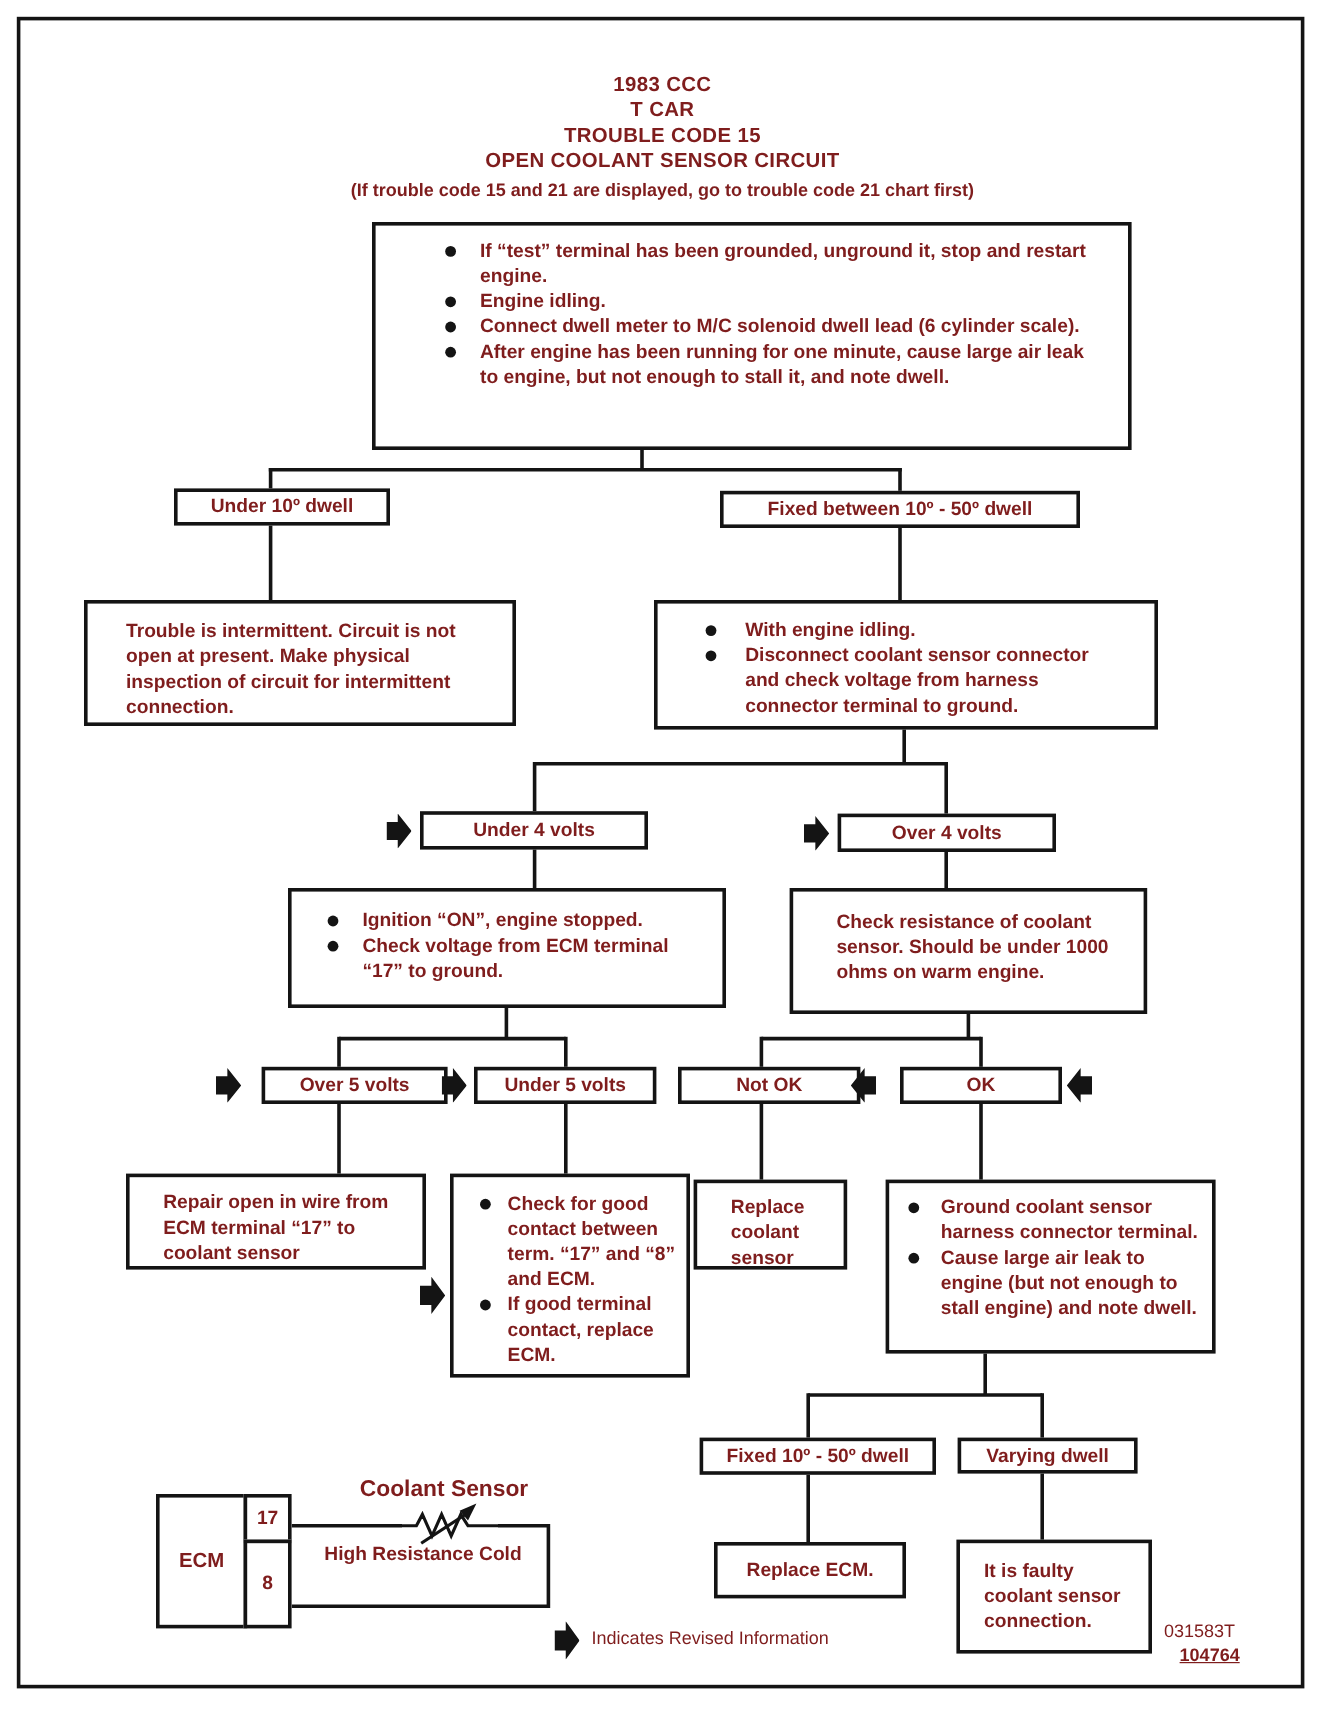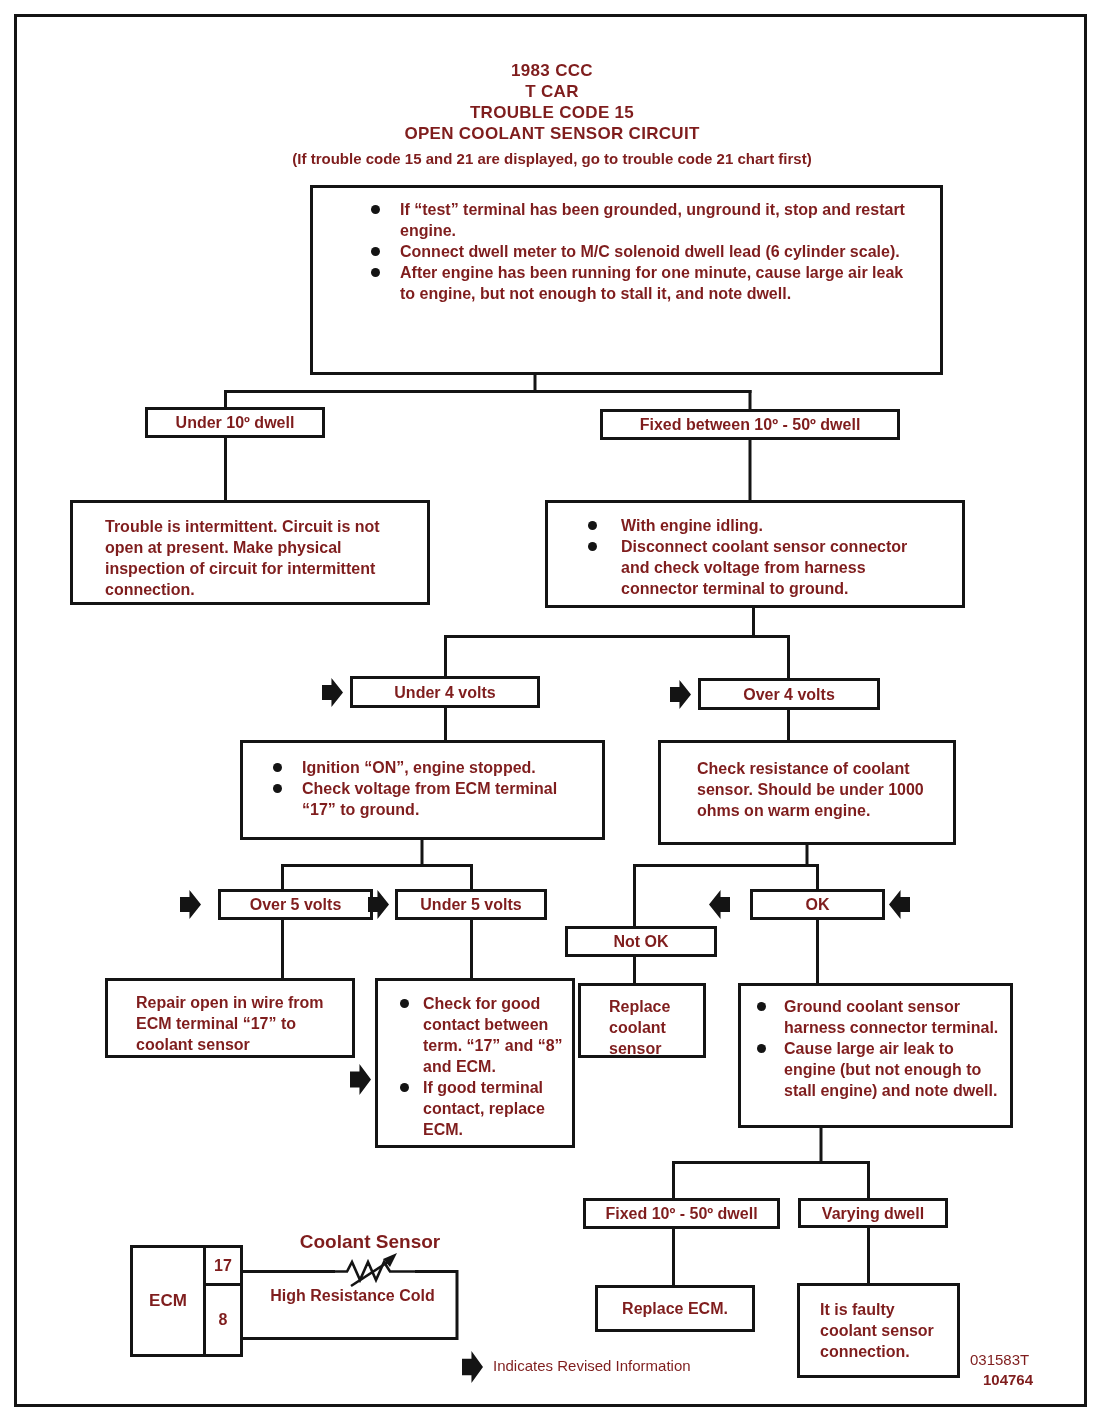--- a/index.html
+++ b/index.html
@@ -71,20 +71,24 @@
   </div>
   <div class="subtitle">(If trouble code 15 and 21 are displayed, go to trouble code 21 chart first)</div>
 
   <div class="fbox" style="left:270px;top:185px;width:633px;height:190px;padding:11px 28px 0 58px;margin-left:40px;">
     <div class="b-row">
         <span class="dot"></span>
       <span style="margin-left:20px">If “test” terminal has been grounded, unground it, stop and restart engine.</span>
       </div>
     <div class="b-row">
         <span class="dot"></span>
+      <span style="margin-left:20px">Engine idling.</span>
+      </div>
+    <div class="b-row">
+        <span class="dot"></span>
       <span style="margin-left:20px">Connect dwell meter to M/C solenoid dwell lead (6 cylinder scale).</span>
       </div>
     <div class="b-row">
         <span class="dot"></span>
       <span style="margin-left:20px">After engine has been running for one minute, cause large air leak to engine, but not enough to stall it, and note dwell.</span>
       </div>
   </div>
 
   <div class="lbox" style="left:145px;top:407px;width:180px;height:31px;">Under 10º dwell</div>
   <div class="lbox" style="left:600px;top:409px;width:300px;height:31px;">Fixed between 10º - 50º dwell</div>
@@ -115,21 +119,21 @@
         <span class="dot"></span>
       <span style="margin-left:20px">Check voltage from ECM terminal “17” to ground.</span>
       </div>
   </div>
   <div class="fbox" style="left:658px;top:740px;width:298px;height:105px;padding:15px 15px 0 36px;">Check resistance of coolant sensor. Should be under 1000 ohms on warm engine.</div>
 
   <div class="arrow r" style="left:180px;top:890px;width:21px;height:29px;"></div>
   <div class="lbox" style="left:218px;top:889px;width:155px;height:31px;">Over 5 volts</div>
   <div class="arrow r" style="left:368px;top:890px;width:21px;height:29px;"></div>
   <div class="lbox" style="left:395px;top:889px;width:152px;height:31px;">Under 5 volts</div>
-  <div class="lbox" style="left:565px;top:926px;width:152px;height:31px;text-align:right;">Not OK</div>
+  <div class="lbox" style="left:565px;top:889px;width:152px;height:31px;text-align:right;">Not OK</div>
   <div class="arrow l" style="left:709px;top:890px;width:21px;height:29px;"></div>
   <div class="lbox" style="left:750px;top:889px;width:135px;height:31px;">OK</div>
   <div class="arrow l" style="left:889px;top:890px;width:21px;height:29px;"></div>
 
   <div class="fbox" style="left:105px;top:978px;width:250px;height:80px;padding:11px 10px 0 28px;">Repair open in wire from ECM terminal “17” to coolant sensor</div>
 
   <div class="arrow r" style="left:350px;top:1064px;width:21px;height:31px;"></div>
   <div class="fbox" style="left:375px;top:978px;width:200px;height:170px;padding:12px 6px 0 22px;">
     <div class="b-row">
         <span class="dot"></span>
@@ -168,15 +172,15 @@
     <rect x="0" y="13" width="80" height="17" fill="#ffffff"></rect>
     <polyline points="0,21.5 12,21.5 17,12 25,30 33,12 41,30 49,12 55,21.5 80,21.5" fill="none" stroke="#141414" stroke-width="2.6"></polyline>
     <line x1="16" y1="36" x2="56" y2="10" stroke="#141414" stroke-width="2.6"></line>
     <polygon points="62,3 48,9 55,17" fill="#141414"></polygon>
   </svg>
   <div class="plain" style="left:265px;top:1285px;width:175px;text-align:center;font-size:16px;line-height:22px;">High Resistance Cold</div>
 
   <div class="arrow r" style="left:462px;top:1351px;width:21px;height:32px;"></div>
   <div class="plain" style="left:493px;top:1357px;font-size:15px;font-weight:500;">Indicates Revised Information</div>
   <div class="plain" style="left:970px;top:1351px;font-size:15px;font-weight:400;">031583T</div>
-  <div class="plain" style="left:983px;top:1371px;font-size:15px;font-weight:700;">104764</div>
+  <div class="plain" style="left:983px;top:1371px;font-size:15px;font-weight:700;text-decoration:underline;">104764</div>
 
 </div>
 
 </body></html>

